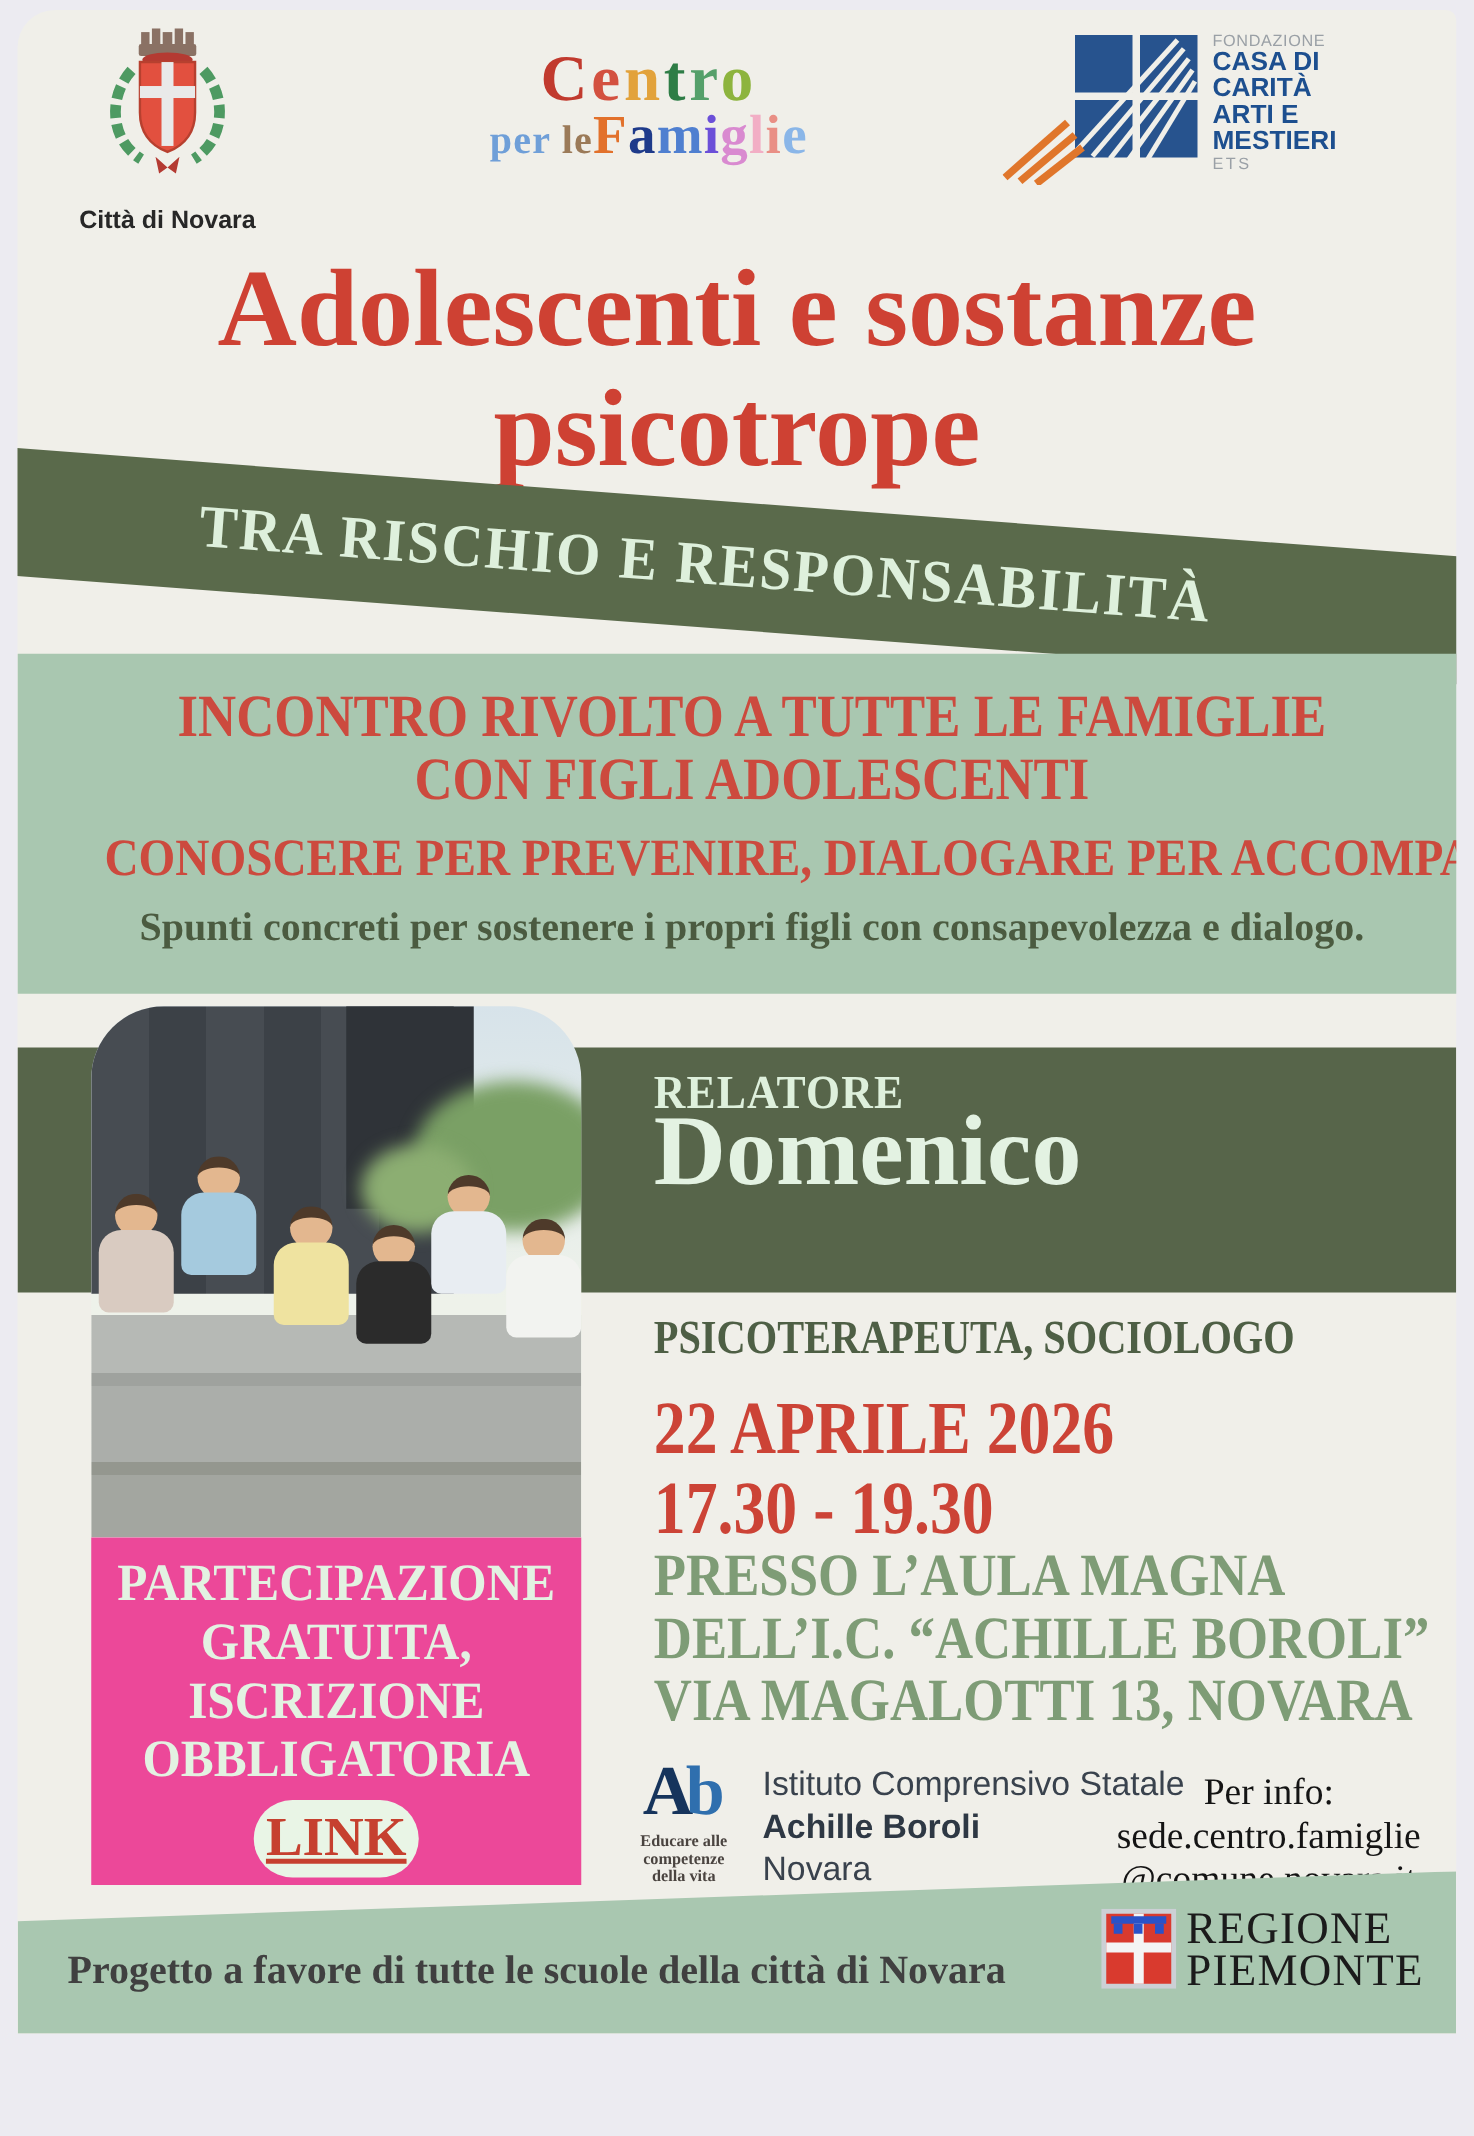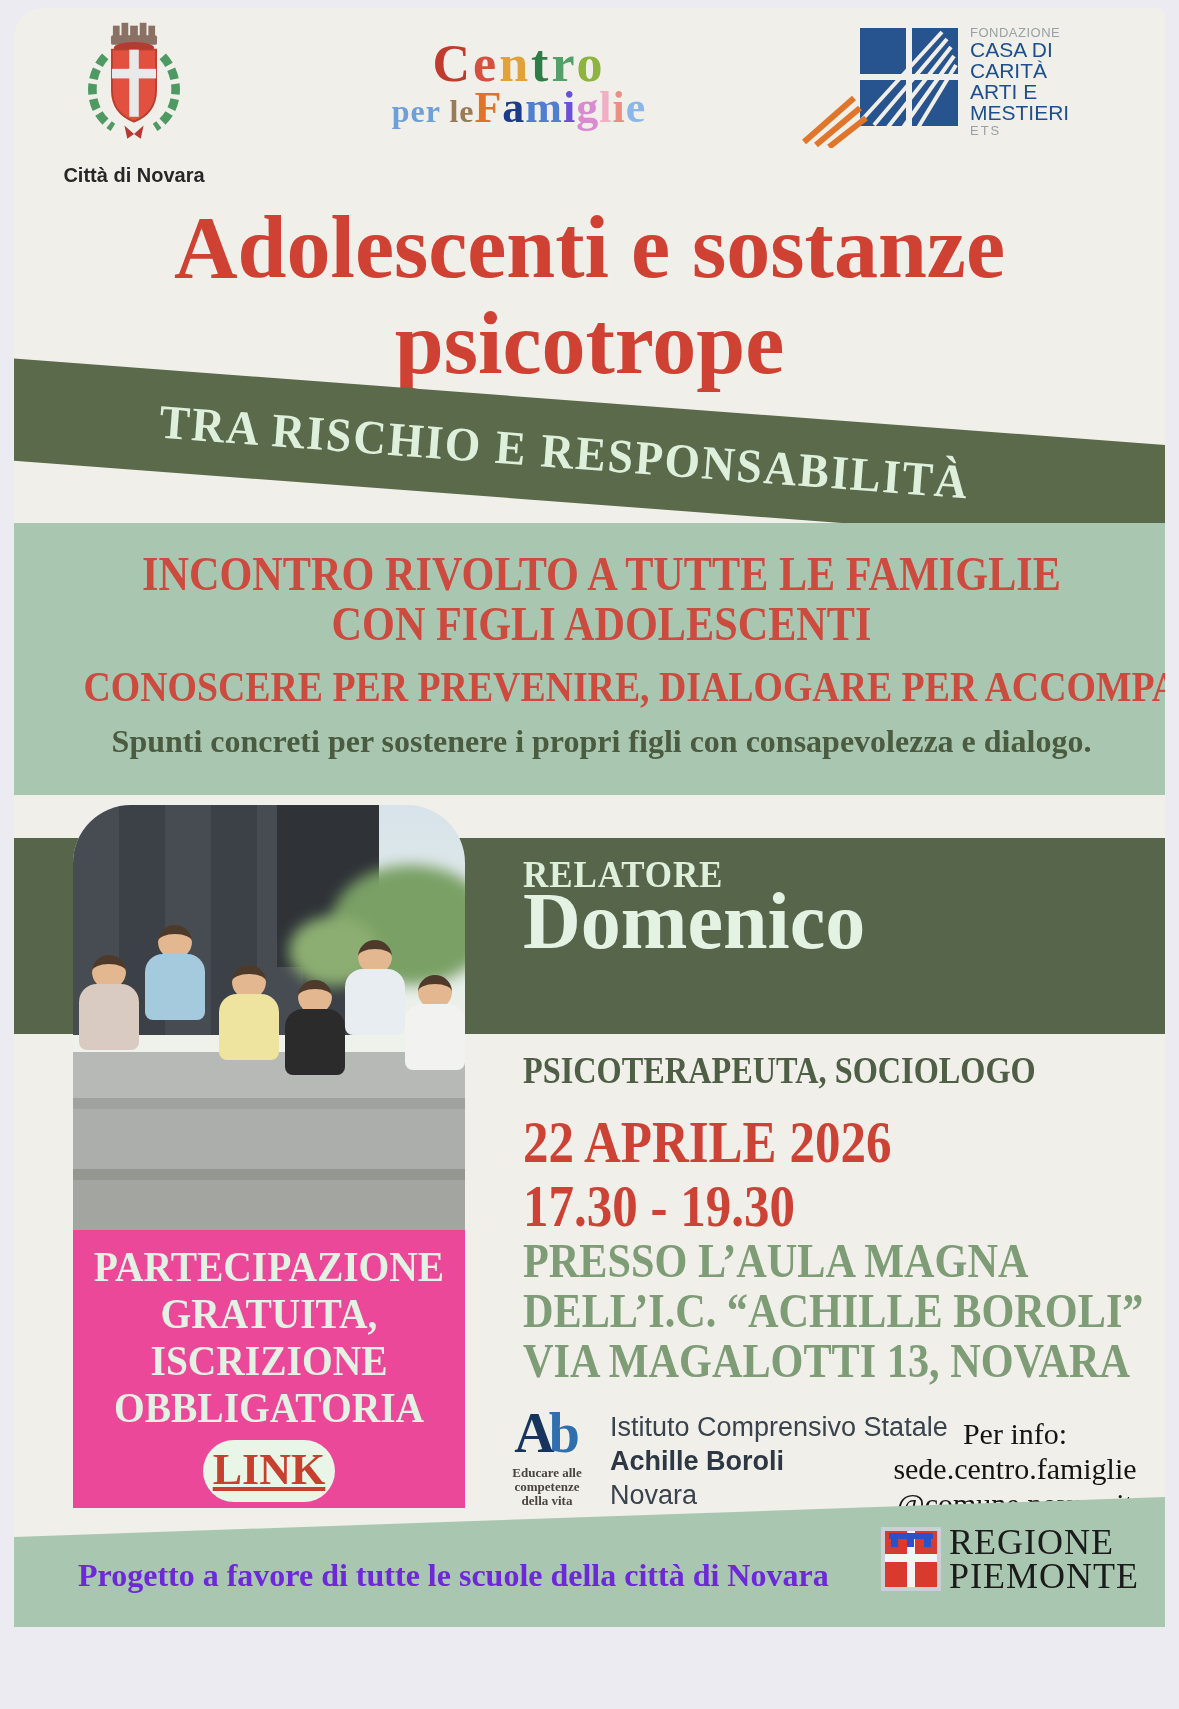--- a/index.html
+++ b/index.html
@@ -12,21 +12,21 @@
   
   .crest-wrap{left:28px;top:10px;width:184px;text-align:center;}
   .crest-caption{font-family:"Liberation Sans",sans-serif;font-size:20px;font-weight:bold;color:#272727;margin-top:2px;}
   .centro{left:335px;top:30px;width:340px;text-align:center;line-height:1;}
   .centro-line1{font-size:52px;font-weight:bold;letter-spacing:3px;}
   .centro-line2{font-size:44px;font-weight:bold;margin-top:-4px;letter-spacing:1px;}
   .centro-line2 .small{font-size:32px;font-weight:bold;}
   .casa{left:788px;top:18px;display:flex;gap:8px;align-items:flex-start;}
   .casa-text{width:125px;line-height:1;}
   .casa-fondazione{font-family:"Liberation Sans",sans-serif;font-size:13px;color:#9aa0a6;letter-spacing:.5px;}
-  .casa-line{font-family:"Liberation Sans",sans-serif;font-size:21px;font-weight:normal;color:#1d4f8f;line-height:21px;}
+  .casa-line{font-family:"Liberation Sans",sans-serif;font-size:21px;font-weight:bold;color:#1d4f8f;line-height:21px;}
   .casa-ets{font-family:"Liberation Sans",sans-serif;font-size:13px;color:#9aa0a6;letter-spacing:2px;margin-top:1px;}
 
   
   .title{left:0;top:192px;width:1151px;text-align:center;color:#ce4133;font-weight:bold;
          font-size:88px;line-height:96px;}
 
   
   .banner{left:-90px;top:392px;width:1280px;height:102px;background:#5a6a4b;
           transform:rotate(4.3deg);display:flex;align-items:center;justify-content:center;}
   .banner-text{font-size:48px;font-weight:bold;color:#def0dc;letter-spacing:2px;transform:scaleX(.95);white-space:nowrap;}
@@ -75,21 +75,21 @@
   .ab-a{color:#16345c;}
   .ab-b{color:#2f6fae;margin-left:-6px;}
   .ab-cap{font-size:13px;line-height:14px;font-weight:bold;color:#4a4440;margin-top:6px;}
   .boroli-text{font-family:"Liberation Sans",sans-serif;font-size:27px;line-height:34px;color:#39424d;margin-top:4px;}
   .boroli-bold{font-weight:bold;color:#2e3844;}
   .per-info{left:856px;top:1408px;width:290px;text-align:center;font-size:30px;line-height:35px;color:#141414;}
 
   
   .footer{left:0;top:1489px;width:1151px;height:130px;background:#a9c7b0;
           clip-path:polygon(0 40px,100% 0,100% 100%,0 100%);}
-  .footer-text{position:absolute;left:40px;top:60px;font-size:32px;font-weight:bold;color:#6d28d9;white-space:nowrap;margin-left:24px;}
+  .footer-text{position:absolute;left:40px;top:60px;font-size:32px;font-weight:bold;color:#404040;white-space:nowrap;}
   .regione{position:absolute;right:26px;top:28px;display:flex;gap:8px;align-items:center;}
   .regione-text{font-size:36px;line-height:34px;color:#1b1b1b;letter-spacing:1px;}
 </style>
 </head>
 <body>
 
 <div class="canvas">
   <div class="poster">
 
     <div class="abs crest-wrap">

